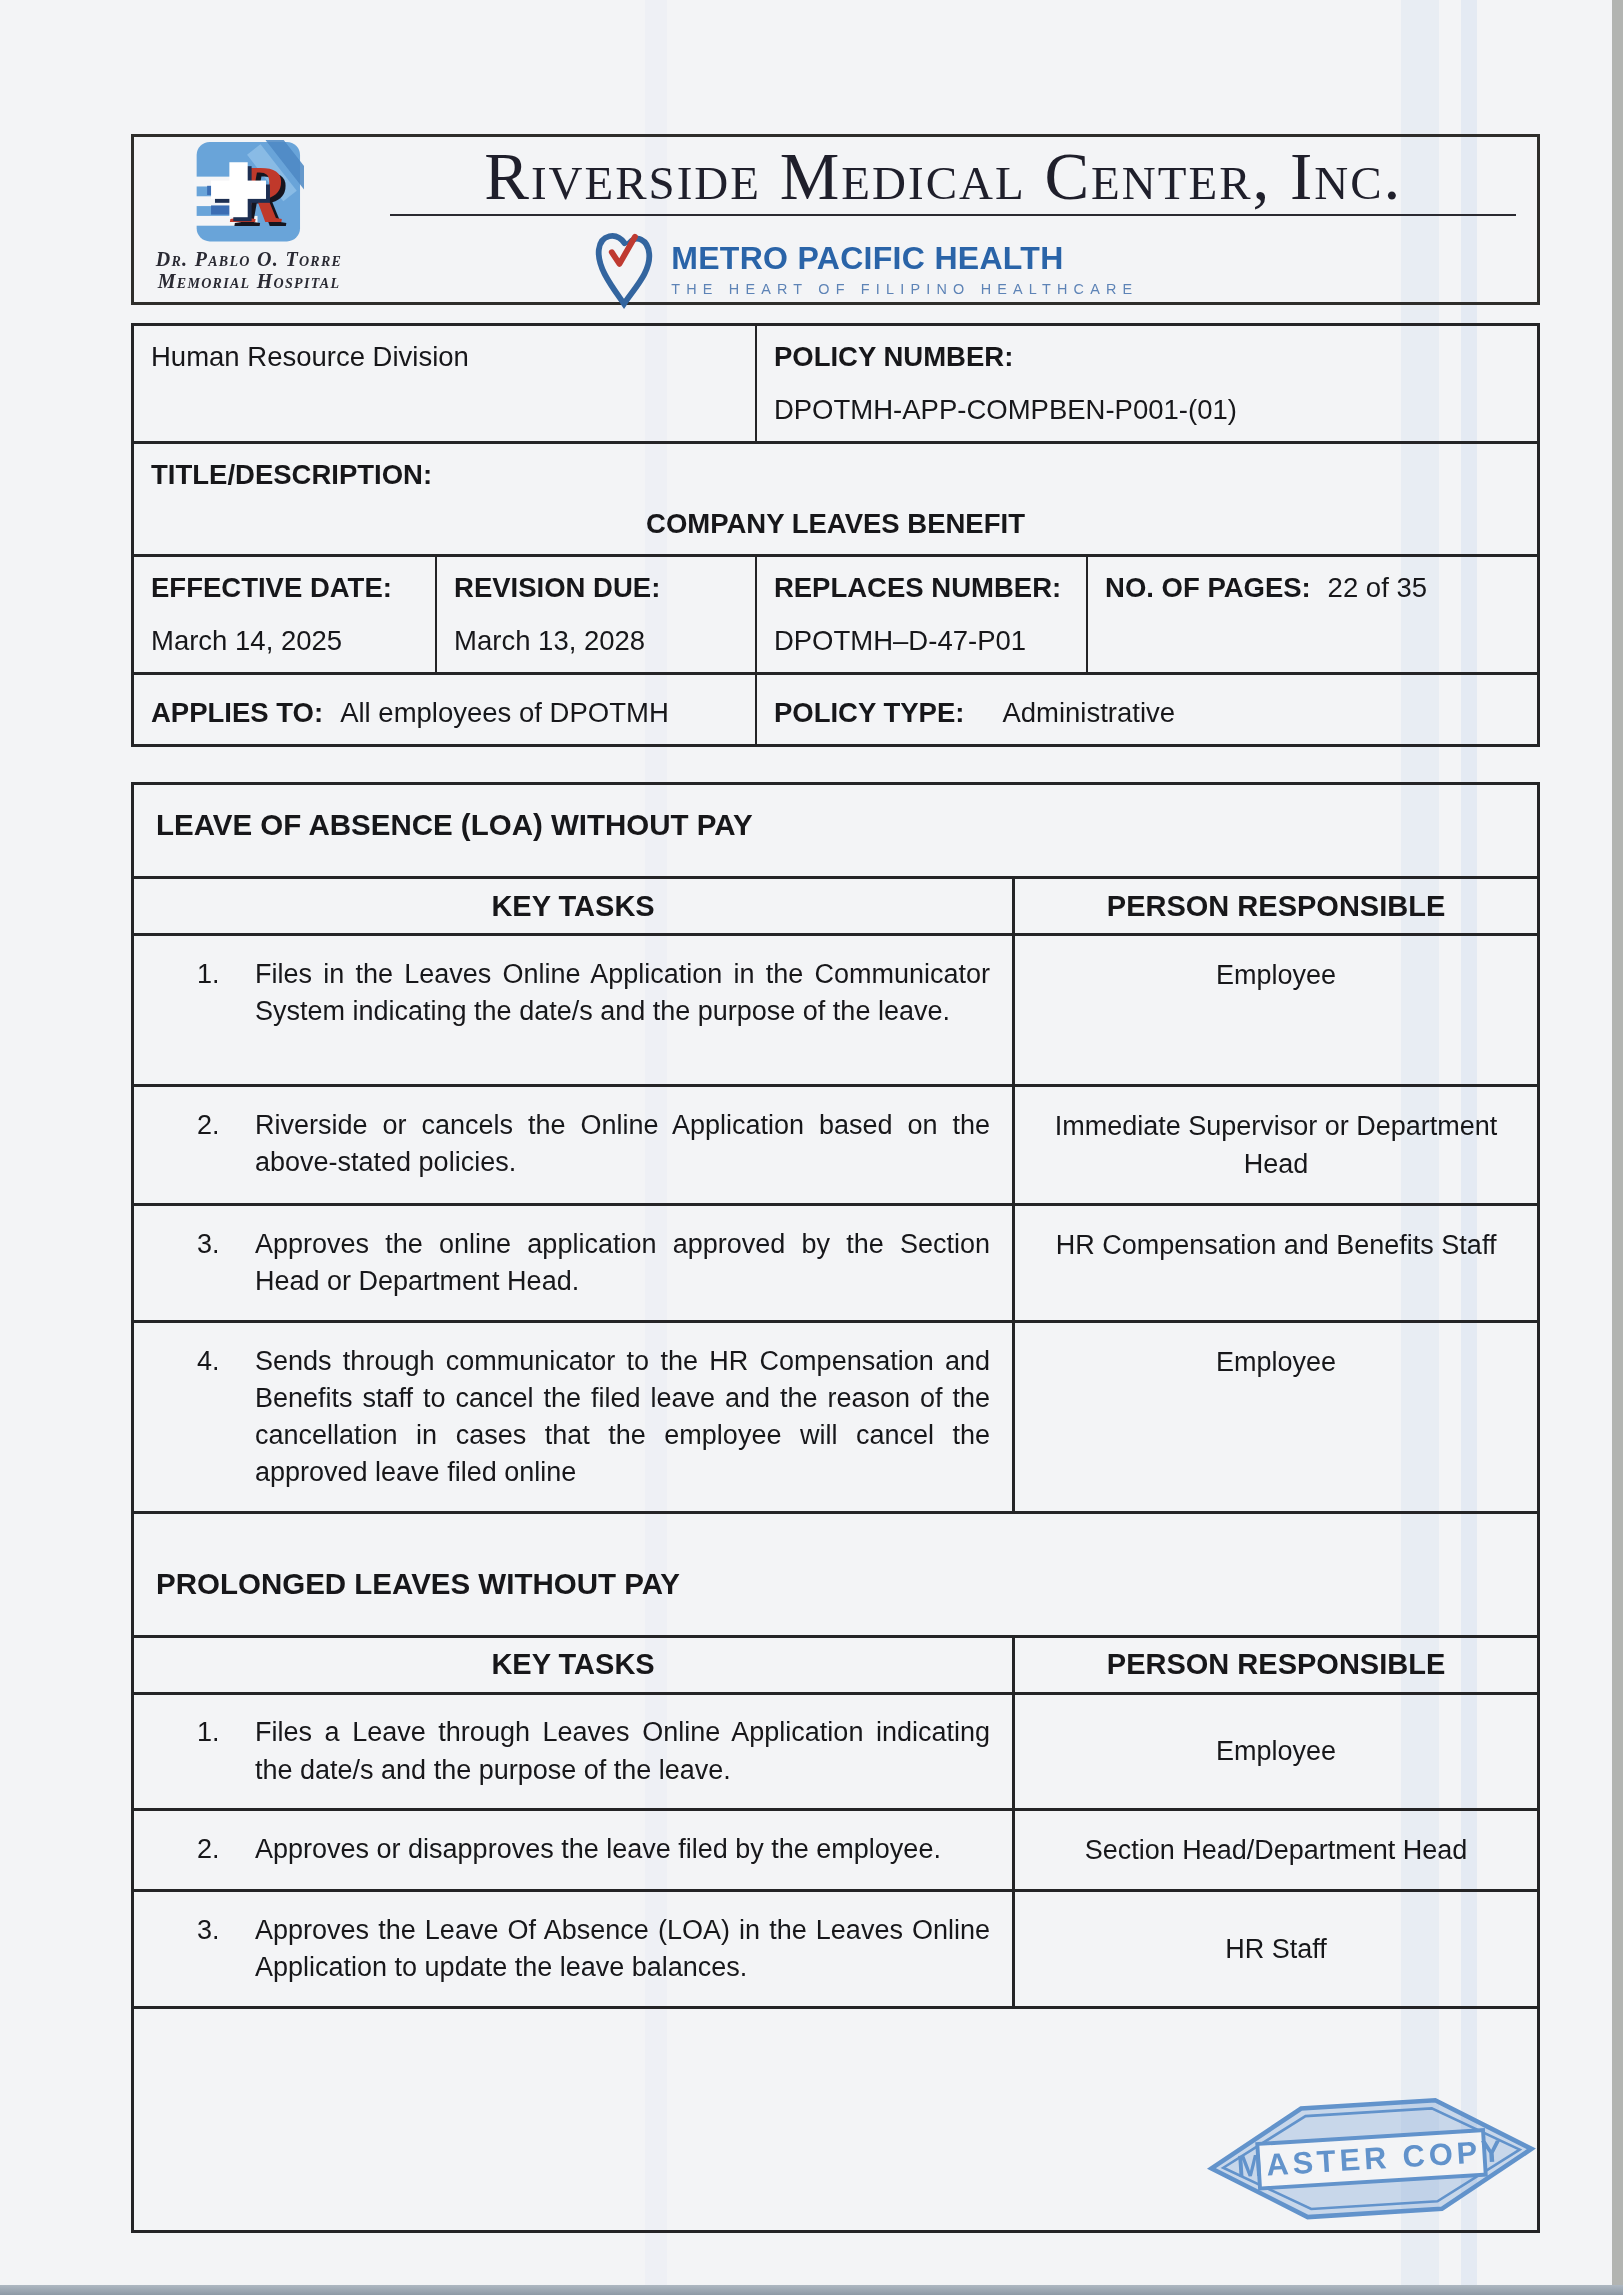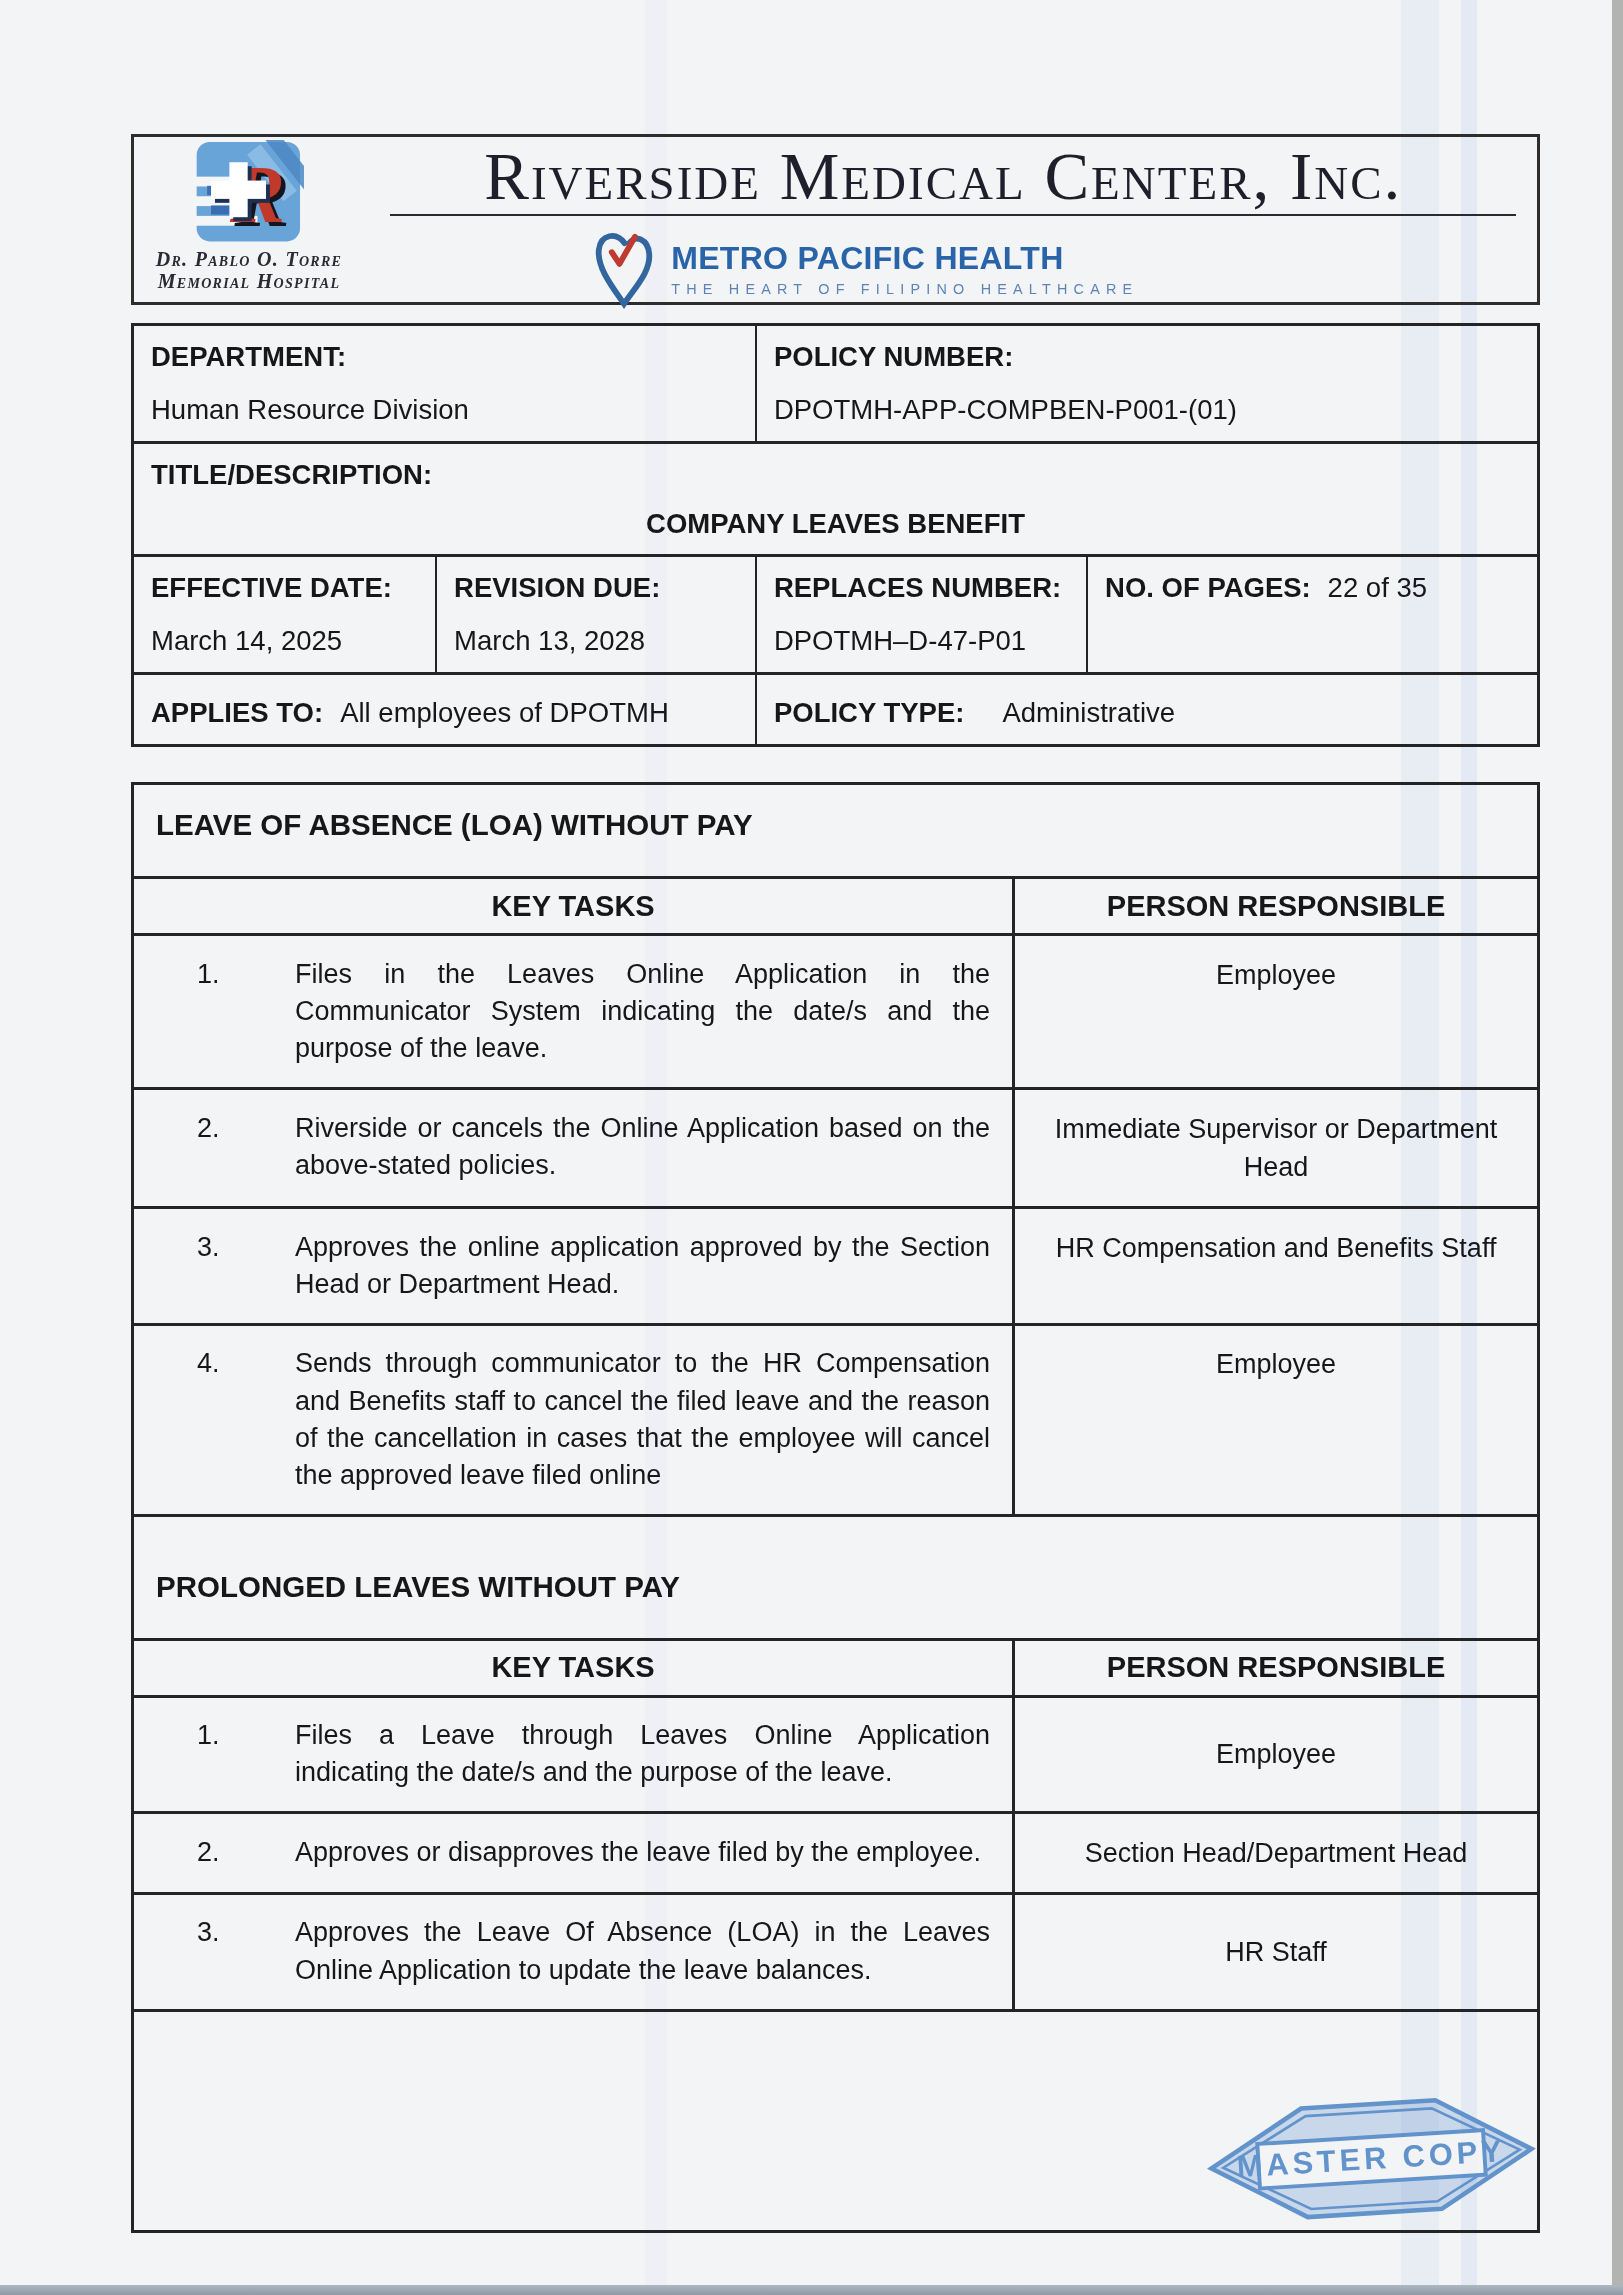--- a/index.html
+++ b/index.html
@@ -51,21 +51,21 @@
   .main-box{border:3.3px solid #242426;height:1445px;margin-top:35px;position:relative;}
   .section-title{font-size:29.5px;font-weight:bold;padding:23.6px 22px 0;}
   .ptable{display:grid;grid-template-columns:62.8% 37.2%;margin-top:34px;}
   .ptable .hcell{border-top:3.3px solid #242426;border-bottom:3.3px solid #242426;
     min-height:60px;display:flex;align-items:center;justify-content:center;
     font-size:29px;font-weight:bold;box-sizing:border-box;}
   .ptable .hcell.first{border-right:3.3px solid #242426;}
   .task-cell{border-right:3.3px solid #242426;border-bottom:3.3px solid #242426;
     box-sizing:border-box;display:flex;padding:19.6px 22px 19.6px 63px;font-size:27px;line-height:1.38;}
   .task-cell .num{flex:0 0 58px;}
-  .task-cell .task{flex:1;text-align:justify;margin-left:40px;}
+  .task-cell .task{flex:1;text-align:justify;}
   .person-cell{border-bottom:3.3px solid #242426;box-sizing:border-box;display:flex;
     justify-content:center;padding:19.6px 15.7px;font-size:27px;line-height:1.42;text-align:center;}
   .align-top{align-items:flex-start;}
   .align-mid{align-items:center;}
   .t1r1{min-height:151px;}.t1r2{min-height:93px;}.t1r3{min-height:110px;}.t1r4{min-height:181px;}
   .t2r1{min-height:89px;}.t2r2{min-height:69px;}.t2r3{min-height:114px;}
   .gap2{margin-top:29px;}
 
   
   .stamp{position:absolute;left:1206px;top:2095px;width:331px;transform:rotate(-3.5deg);
@@ -119,21 +119,20 @@
           <div class="mph-text">
             <div class="mph-name">METRO PACIFIC HEALTH</div>
             <div class="mph-tagline">THE HEART OF FILIPINO HEALTHCARE</div>
           </div>
         </div>
       </div>
     </div>
 
     <div class="info-grid">
       <div class="cell two-line bb br span2a r1">
-        <span class="lbl">DEPARTMENT:</span>
         <span>Human Resource Division</span>
       </div>
       <div class="cell two-line bb span2b r1">
         <span class="lbl">POLICY NUMBER:</span>
         <span>DPOTMH-APP-COMPBEN-P001-(01)</span>
       </div>
 
       <div class="cell bb span4 r2">
         <span class="lbl">TITLE/DESCRIPTION:</span>
         <span class="doc-title">COMPANY LEAVES BENEFIT</span>

